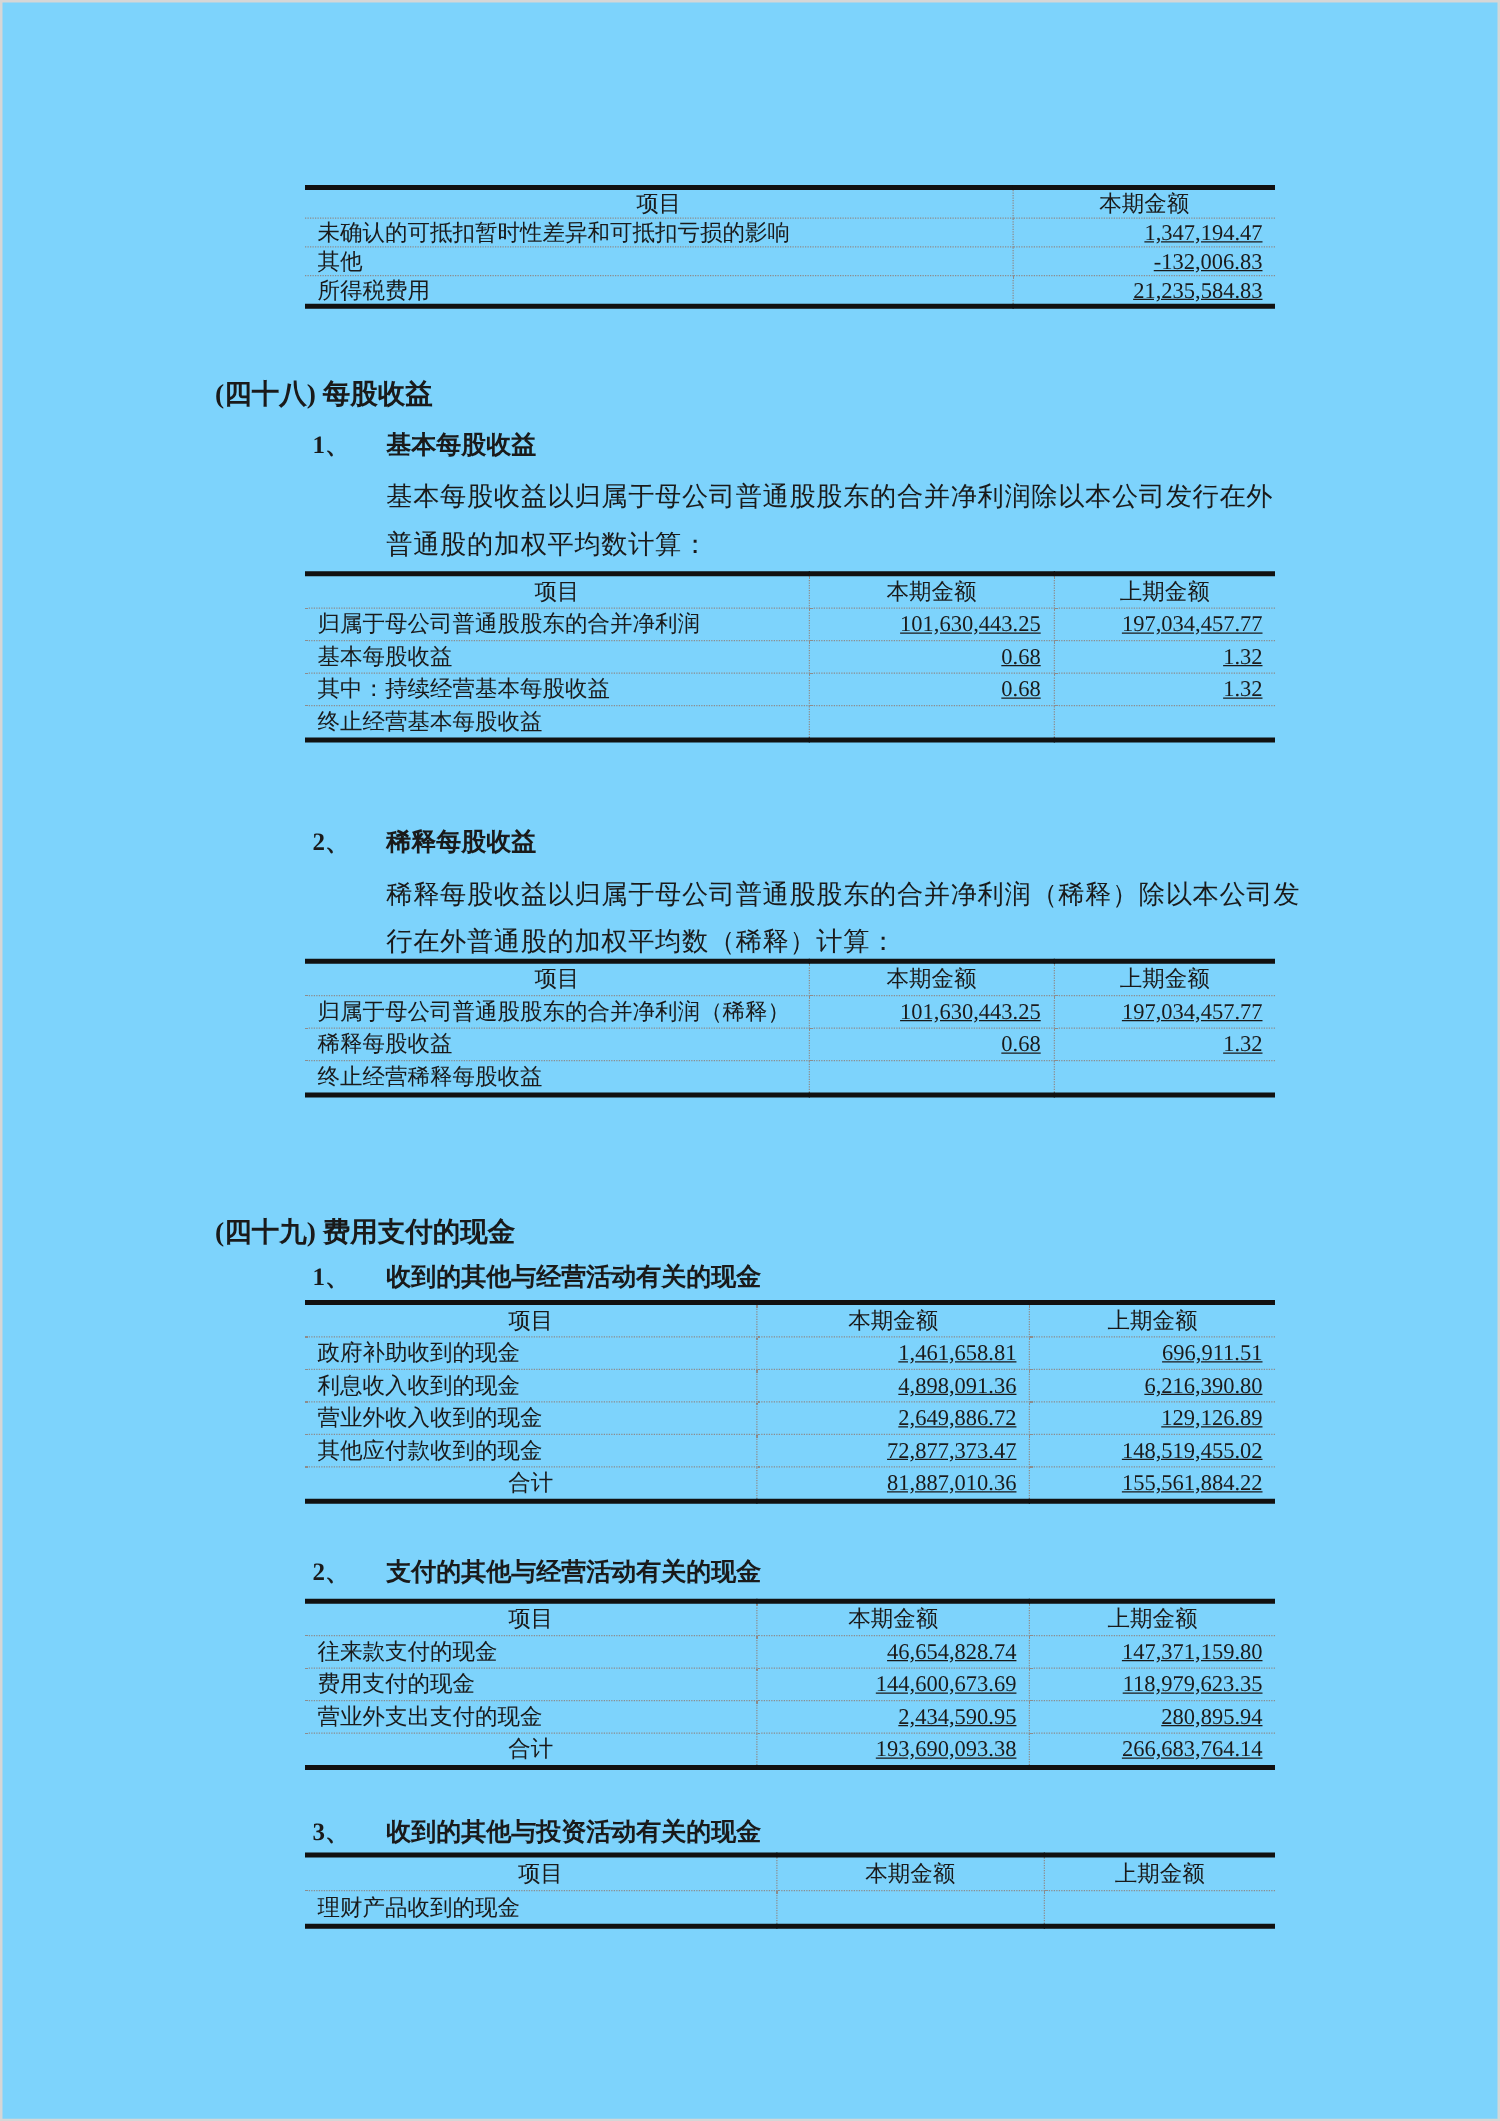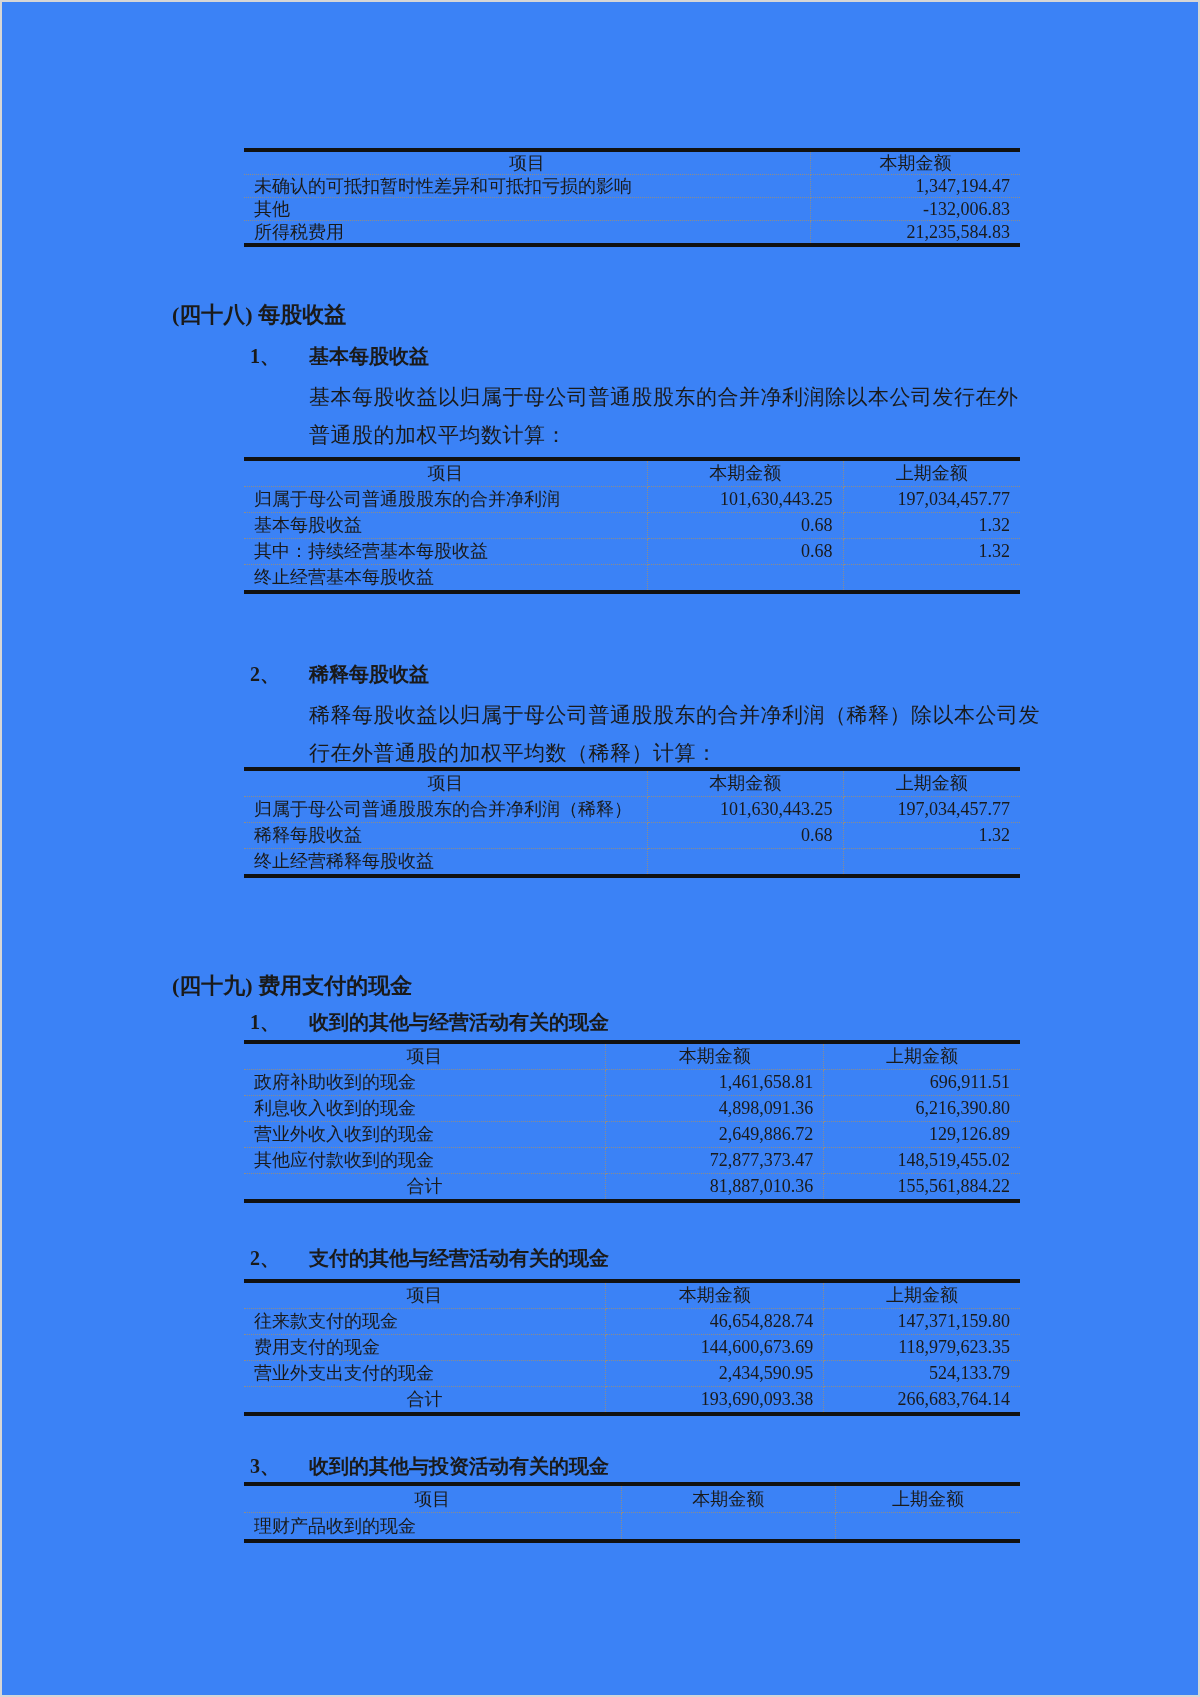--- a/index.html
+++ b/index.html
@@ -1,19 +1,19 @@
 <!DOCTYPE html>
 <html><head>
 <meta charset="utf-8">
 <style>
   html,body{margin:0;padding:0;background:#ffffff;}
   .page{
     position:relative;
     width:1200px;height:1697px;
-    background:#3b82f6;
+    background:#7dd3fc;
     border:2px solid #d6d6d6;
     box-sizing:border-box;
     font-family:"Liberation Serif","DejaVu Serif",serif;
     color:#1a1a1a;
     overflow:hidden;
   }
   
   .doc-table{
     position:absolute;
     left:242px;
@@ -28,21 +28,21 @@
     padding:0 10px;
     white-space:nowrap;
     overflow:hidden;
     font-weight:normal;
     border-bottom:1px dotted #8c8c8c;
   }
   .doc-table tr:last-child td{border-bottom:none;}
   .doc-table th:not(:last-child),.doc-table td:not(:last-child){border-right:1px dotted #8c8c8c;}
   .doc-table thead th{text-align:center;}
   .cell-item{text-align:left;}
-  .cell-num{text-align:right;}
+  .cell-num{text-align:right;text-decoration:underline;}
   .cell-total{text-align:center;}
 
   .t-income-tax{top:146px;}
   .t-income-tax th,.t-income-tax td{height:22px;line-height:22px;}
   .t-income-tax .c1{width:73%}.t-income-tax .c2{width:27%}
 
   .t-basic-eps{top:455px;}
   .t-diluted-eps{top:765px;}
   .t-basic-eps th,.t-basic-eps td,.t-diluted-eps th,.t-diluted-eps td{height:25px;line-height:25px;}
   .t-basic-eps .c1,.t-diluted-eps .c1{width:52%}
@@ -274,21 +274,21 @@
         <td class="cell-num">147,371,159.80</td>
       </tr>
       <tr>
         <td class="cell-item">费用支付的现金</td>
         <td class="cell-num">144,600,673.69</td>
         <td class="cell-num">118,979,623.35</td>
       </tr>
       <tr>
         <td class="cell-item">营业外支出支付的现金</td>
         <td class="cell-num">2,434,590.95</td>
-        <td class="cell-num">524,133.79</td>
+        <td class="cell-num">280,895.94</td>
       </tr>
       <tr>
         <td class="cell-total">合计</td>
         <td class="cell-num">193,690,093.38</td>
         <td class="cell-num">266,683,764.14</td>
       </tr>
     </tbody>
   </table>
 
   <div class="sub-num s49-3">3、</div>

